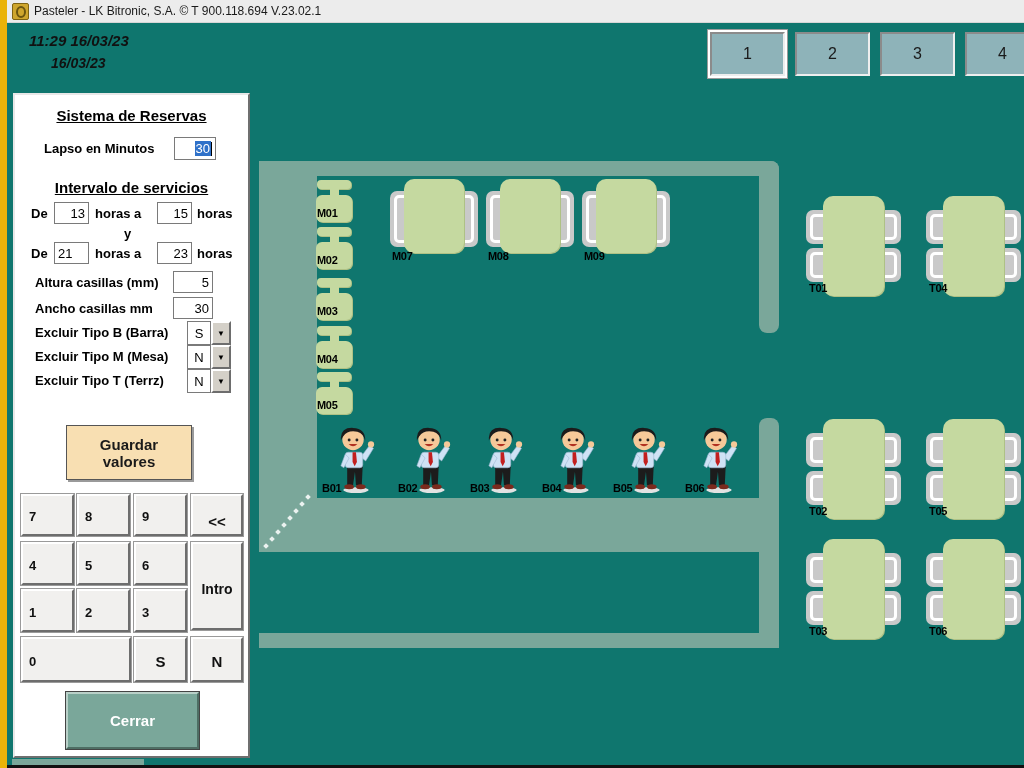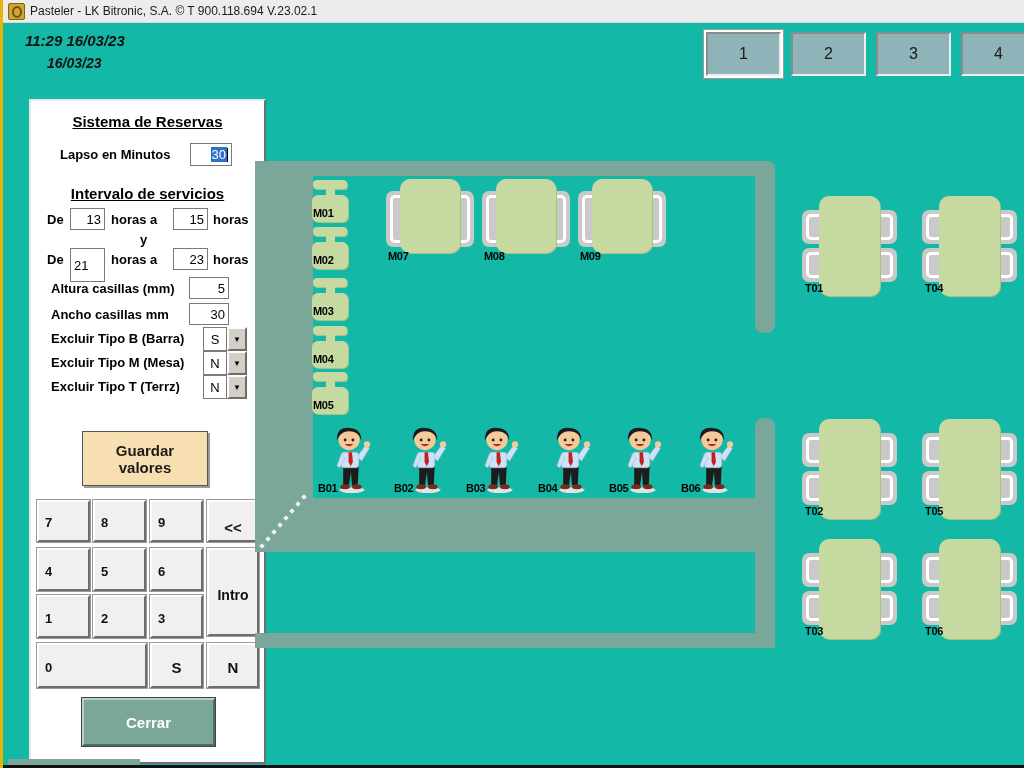--- a/index.html
+++ b/index.html
@@ -1,61 +1,61 @@
 <!DOCTYPE html>
 <html><head>
 <meta charset="utf-8">
 <style>
   html,body{margin:0;padding:0;background:#555;}
   #screen{
     position:relative;width:1024px;height:768px;overflow:hidden;
-    background:#14b8a6;font-family:"Liberation Sans",sans-serif;
-    border-left:3px solid #eab308;box-sizing:border-box;
+    background:#0f766e;font-family:"Liberation Sans",sans-serif;
+    border-left:7px solid #eab308;box-sizing:border-box;
   }
   .abs{position:absolute;}
 
   
   .titlebar{left:0;top:0;width:1024px;height:22px;background:#ececec;border-bottom:1px solid #d6d6d6;}
   .appicon{left:5px;top:3px;width:15px;height:15px;background:#cfa62e;border:1px solid #806413;border-radius:2px;}
   .appicon::after{content:"";position:absolute;left:3px;top:2px;width:6px;height:8px;border:2px solid #6b5510;border-radius:50%;}
   .titletext{left:27px;top:4px;font-size:12px;color:#1a1a1a;white-space:nowrap;}
 
   
   .clock{left:22px;top:32px;font:bold italic 15px "Liberation Sans",sans-serif;color:#111;}
   .date2{left:44px;top:55px;font:bold italic 14px "Liberation Sans",sans-serif;color:#111;}
   .instruction{left:152px;top:62px;font:bold 14px "Liberation Sans",sans-serif;color:#111;}
 
   .zone{position:absolute;top:32px;width:75px;height:44px;background:#8eb3b9;
     border:2px solid;border-color:#8b8b8b #eee #eee #8b8b8b;
     font:16px "Liberation Sans",sans-serif;color:#1a1a1a;cursor:pointer;padding:0;}
   .zone.active{box-shadow:0 0 0 2px #fff,0 0 0 3px #9b9b9b;}
 
   
-  .panel{left:6px;top:99px;width:237px;height:665px;background:#fff;
-    border:2px solid;border-color:#e8e8e8 #6f6f6f #6f6f6f #e8e8e8;box-sizing:border-box;margin-left:20px;}
+  .panel{left:6px;top:93px;width:237px;height:665px;background:#fff;
+    border:2px solid;border-color:#e8e8e8 #6f6f6f #6f6f6f #e8e8e8;box-sizing:border-box;}
   .panel .abs{position:absolute;}
   .ptitle{left:0;top:12px;width:100%;text-align:center;font:bold 15px "Liberation Sans",sans-serif;text-decoration:underline;}
   .plabel{font:bold 13px "Liberation Sans",sans-serif;color:#000;white-space:nowrap;}
   .ibox{background:#fff;border:1px solid #7a7a7a;display:flex;align-items:center;
     justify-content:flex-end;padding:0 3px;font:13px "Liberation Sans",sans-serif;box-sizing:border-box;}
   .ibox.leftal{justify-content:flex-start;}
   .sel{background:#2f71c9;color:#fff;padding:0 1px;}
   .caret{width:1px;height:14px;background:#000;margin-left:0;}
   .combo{display:flex;}
   .cval{width:24px;height:24px;background:#fff;border:1px solid #7a7a7a;box-sizing:border-box;
     display:flex;align-items:center;justify-content:center;font:13px "Liberation Sans",sans-serif;}
   .cbtn{width:20px;height:24px;background:#d4d0c8;border:2px solid;border-color:#fff #6d6d6d #6d6d6d #fff;
     box-sizing:border-box;display:flex;align-items:center;justify-content:center;font-size:8px;color:#000;cursor:pointer;}
   .savebtn{left:51px;top:330px;width:126px;height:55px;background:#f8dfb2;border:1px solid #555;
     box-shadow:2px 2px 0 #9a9a9a;font:bold 15px "Liberation Sans",sans-serif;color:#1a1a1a;cursor:pointer;}
   .kp{position:absolute;background:#f1f0ee;border:2px solid;border-color:#fff #6d6d6d #6d6d6d #fff;
     outline:1px solid #9a9a9a;font:bold 13px "Liberation Sans",sans-serif;color:#111;
     text-align:left;padding:3px 0 0 6px;box-sizing:border-box;cursor:pointer;}
   .kp.ctr{text-align:center;padding-left:0;font-size:15px;}
-  .closebtn{left:51px;top:597px;width:133px;height:48px;background:#7aa79a;
+  .closebtn{left:51px;top:597px;width:133px;height:57px;background:#7aa79a;
     border:2px solid;border-color:#b9d0c8 #4e6e64 #4e6e64 #b9d0c8;outline:1px solid #444;
     font:bold 15px "Liberation Sans",sans-serif;color:#fff;cursor:pointer;}
 
   
   .wall{position:absolute;background:#7aa79a;}
   .stepdot{position:absolute;width:4px;height:4px;background:#fff;transform:rotate(45deg);opacity:.85;}
 
   .lbl{position:absolute;font:bold 11px "Liberation Sans",sans-serif;color:#000;white-space:nowrap;letter-spacing:-.3px;}
 
   .chair{position:absolute;background:#c9c9c9;border-radius:7px;}
@@ -144,21 +144,21 @@
       </div>
     <div class="abs plabel" style="left:80px;top:111px">horas a</div>
     <div class="abs ibox" style="left:142px;top:107px;width:35px;height:22px">
         <span>15</span>
       </div>
     <div class="abs plabel" style="left:182px;top:111px">horas</div>
 
     <div class="abs plabel" style="left:109px;top:131px">y</div>
 
     <div class="abs plabel" style="left:16px;top:151px">De</div>
-    <div class="abs ibox leftal" style="left:39px;top:147px;width:35px;height:34px">
+    <div class="abs ibox leftal" style="left:39px;top:147px;width:35px;height:22px">
         <span>21</span>
       </div>
     <div class="abs plabel" style="left:80px;top:151px">horas a</div>
     <div class="abs ibox" style="left:142px;top:147px;width:35px;height:22px">
         <span>23</span>
       </div>
     <div class="abs plabel" style="left:182px;top:151px">horas</div>
 
     <div class="abs plabel" style="left:20px;top:180px">Altura casillas (mm)</div>
     <div class="abs ibox" style="left:158px;top:176px;width:40px;height:22px">

